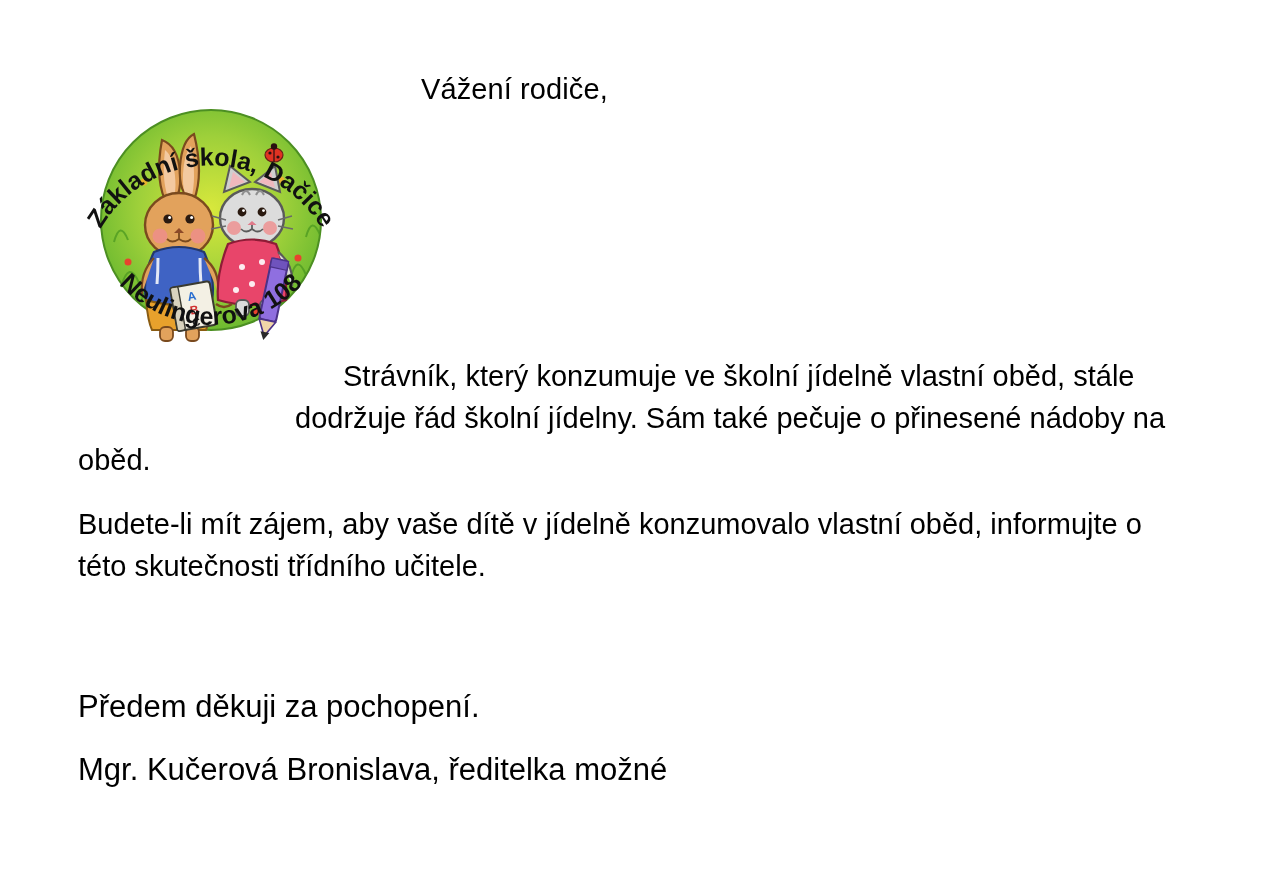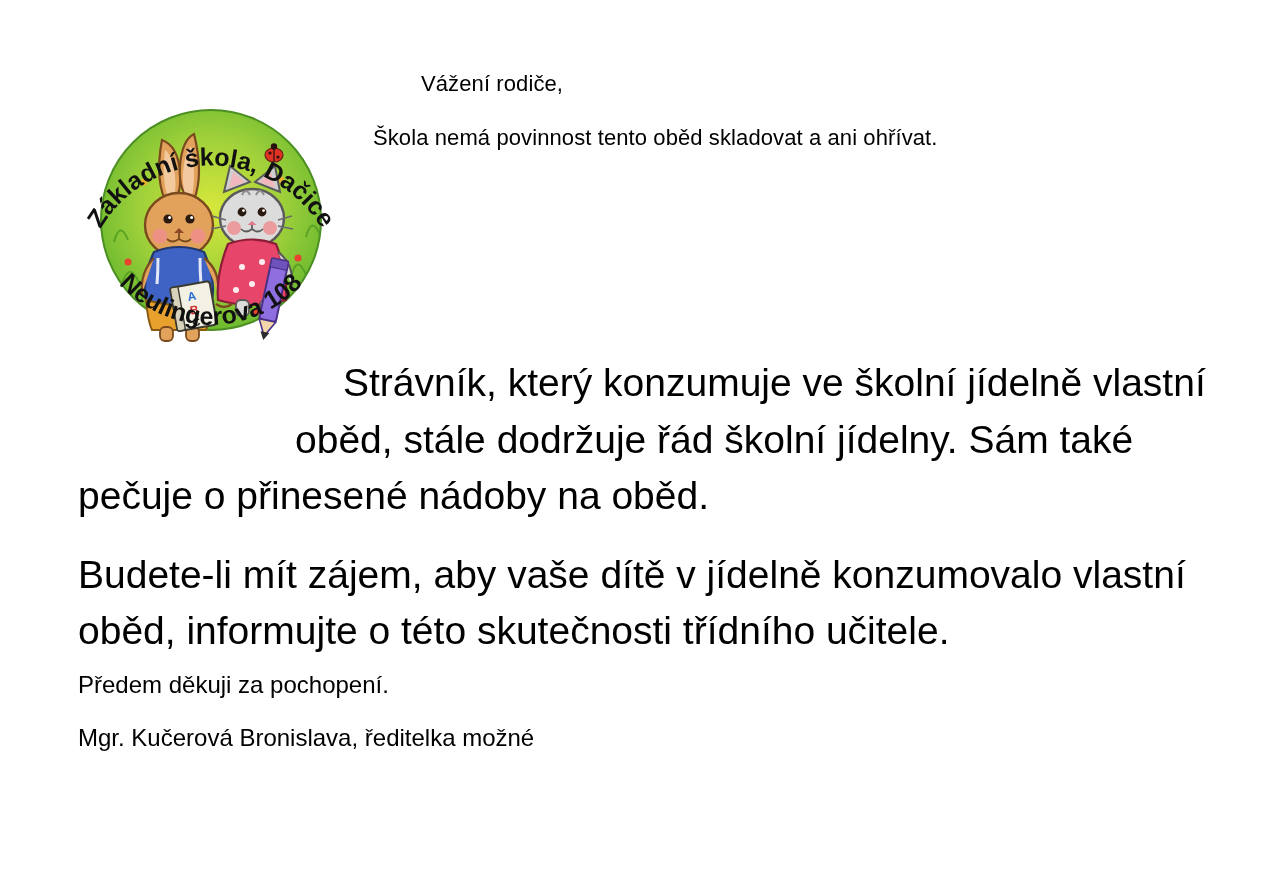--- a/index.html
+++ b/index.html
@@ -33,21 +33,21 @@
     height: 310px;
   }
   .logo-svg { display: block; width: 290px; height: 310px; }
 
   
   .letter {
     position: absolute;
     left: 78px;
     top: 68px;
     width: 1128px;
-    font-size: 22px;
+    font-size: 29px;
     line-height: 1.45;
     letter-spacing: 0.1px;
   }
 
   .para {
     margin: 0 0 14px 0;
     text-align: left;
   }
 
   
@@ -208,32 +208,31 @@
         <textPath href="#arcBottom" startOffset="50%" text-anchor="middle">Neulingerova 108</textPath>
       </text>
     </svg>
   </div>
 
   <div class="letter">
 
     <p class="para p-greeting indent-logo first-line-indent">Vážení rodiče,</p>
 
 
-    <p class="para p-3 indent-logo">Škola nemá povinnost tento oběd skladovat a ani ohřívat.</p>
 
     <p class="para p-4 first-line-indent" style="padding-left:0;text-indent:0;">
       <span style="display:block;padding-left:295px;"></span>
     </p>
 
   </div>
 
-  <div style="position:absolute; left:78px; top:355px; width:1128px; font-size:39px; line-height:1.45;">
+  <div style="position:absolute; left:78px; top:355px; width:1128px; font-size:29px; line-height:1.45;">
     <div style="float:left; width:217px; height:64px;"></div>
     <p style="margin:0 0 22px 0; text-indent:48px;">Strávník, který konzumuje ve školní jídelně vlastní oběd, stále dodržuje řád školní jídelny. Sám také pečuje o přinesené nádoby na oběd.</p>
     <p style="margin:0 16px 22px 0; clear:both;">Budete-li mít zájem, aby vaše dítě v jídelně konzumovalo vlastní oběd, informujte o této skutečnosti třídního učitele.</p>
   </div>
 
-  <div style="position:absolute; left:78px; top:668px; width:1128px; font-size:24px; line-height:1.45;">
+  <div style="position:absolute; left:78px; top:685px; width:1128px; font-size:31px; line-height:1.45;">
     <p class="sign-line">Předem děkuji za pochopení.</p>
     <p class="sign-line">Mgr. Kučerová Bronislava, ředitelka možné</p>
   </div>
 
 </div>
 
 </body></html>

